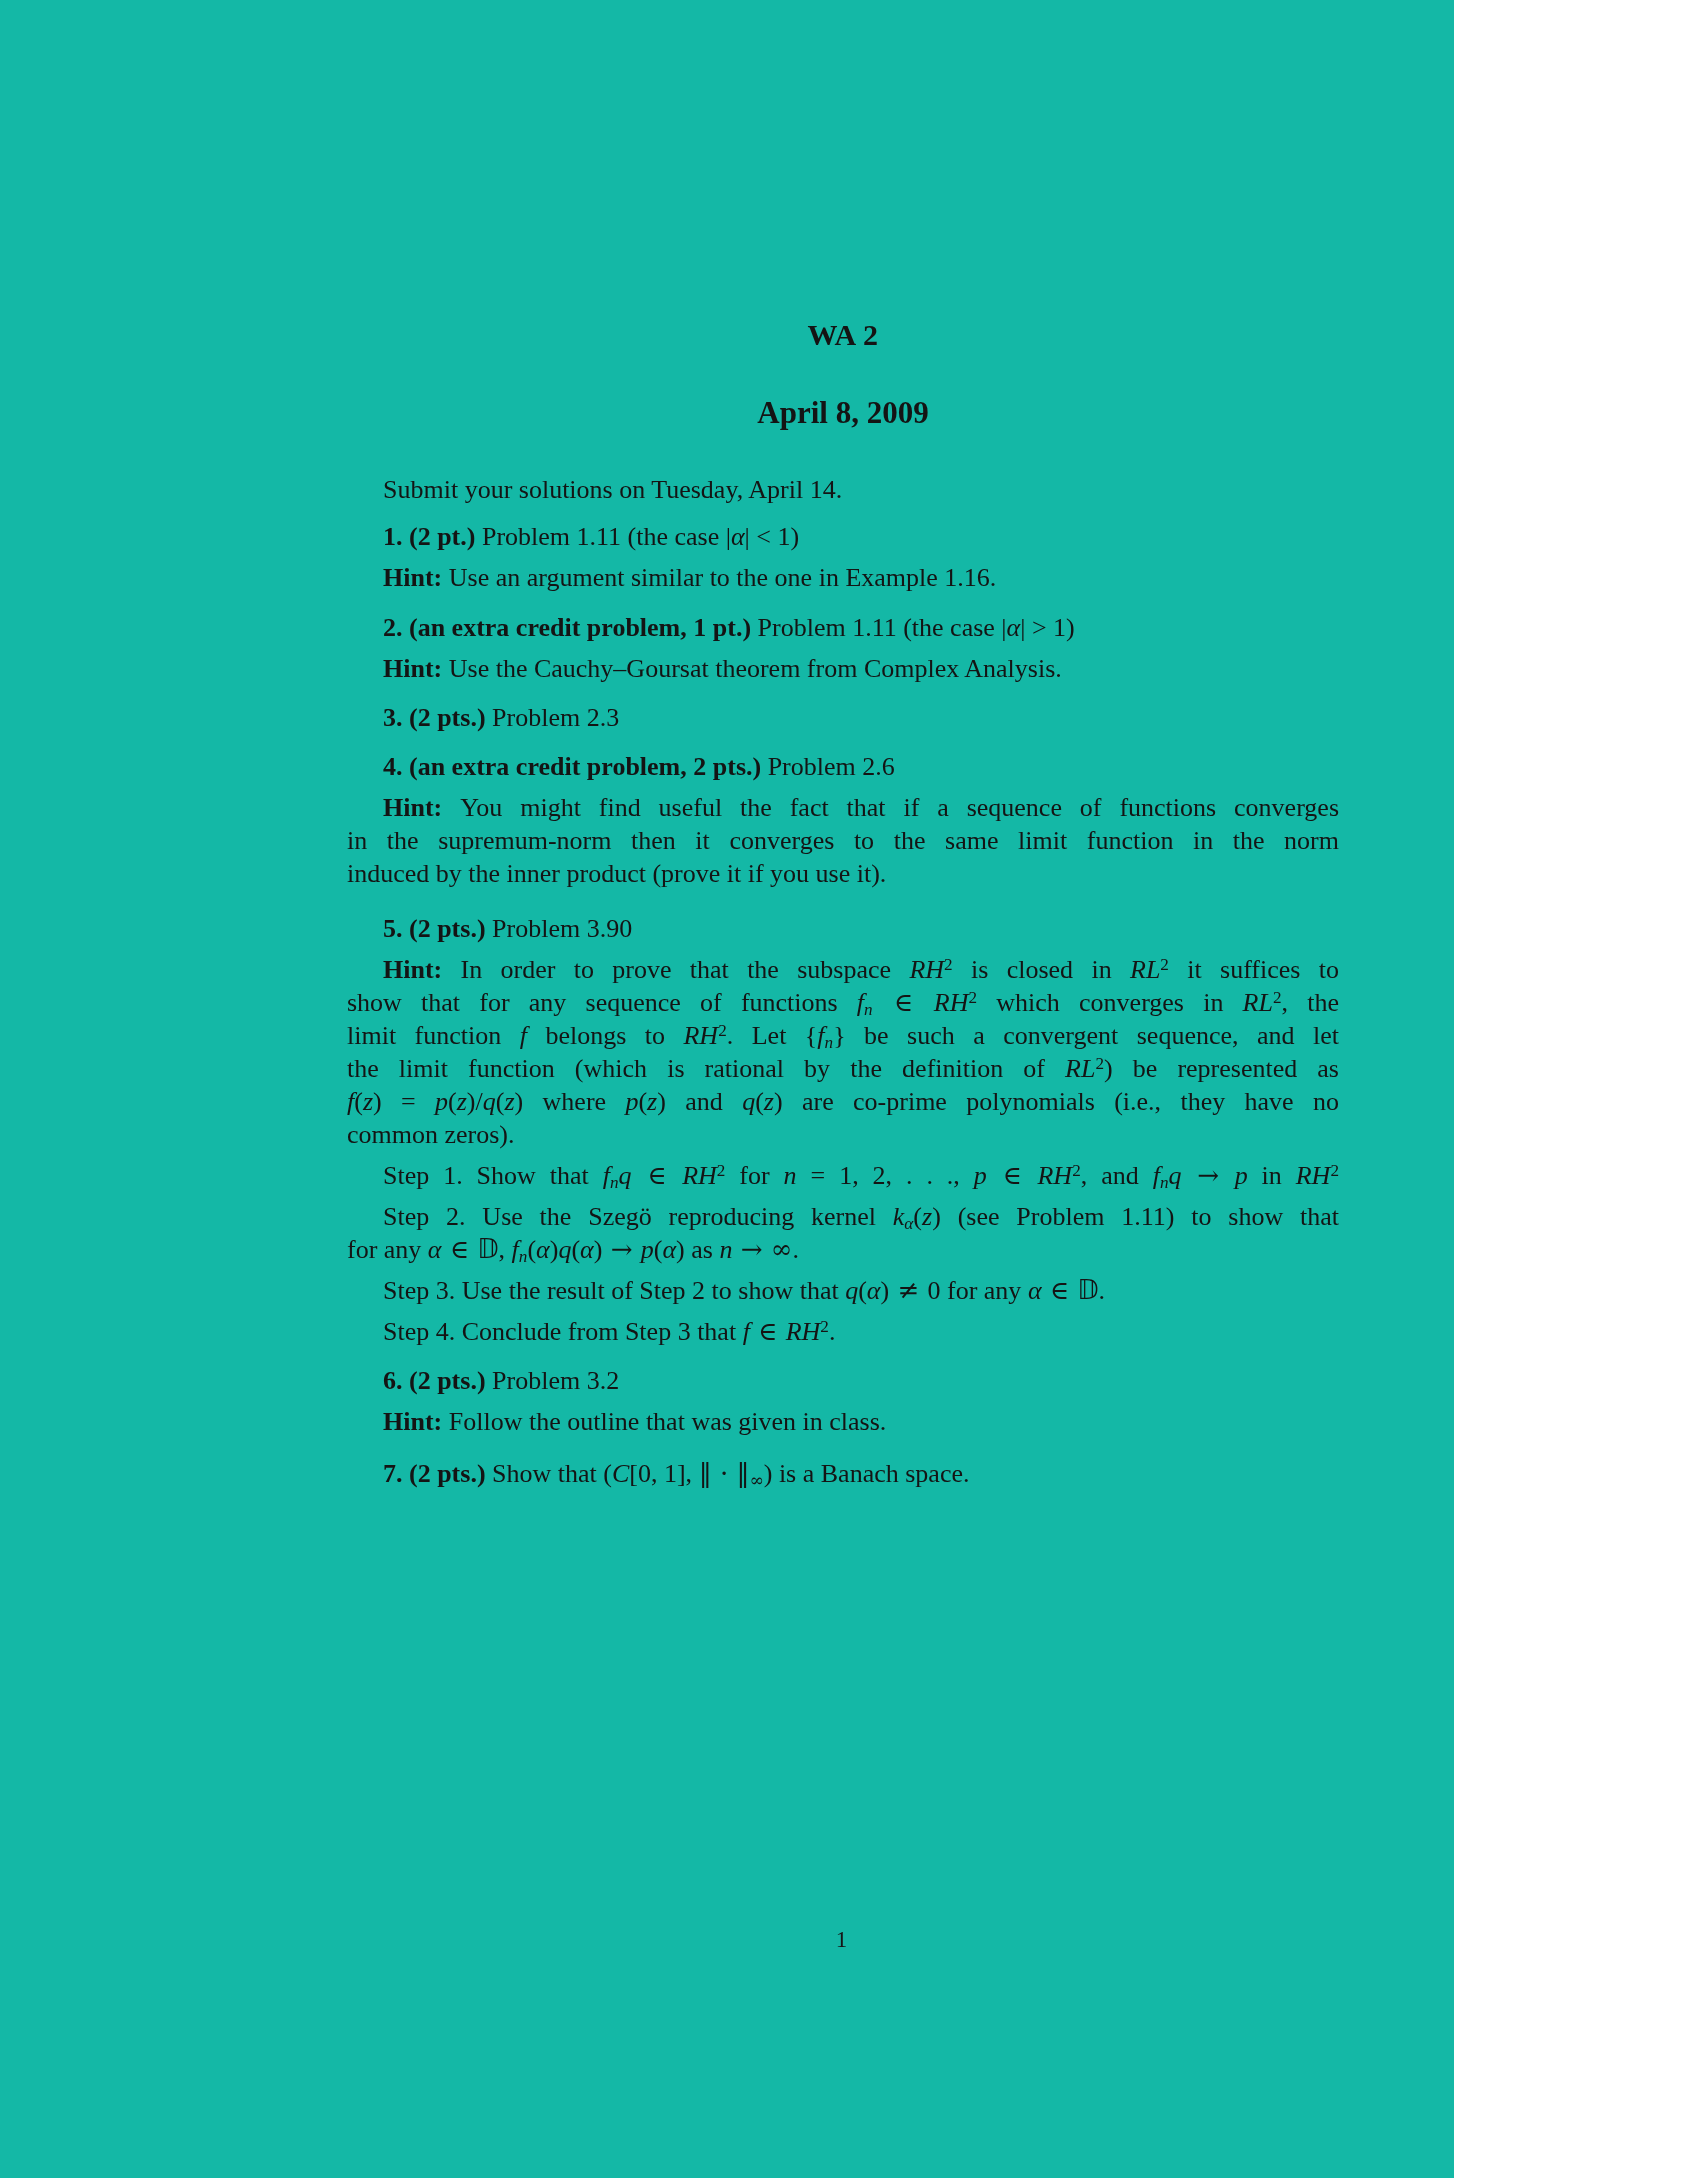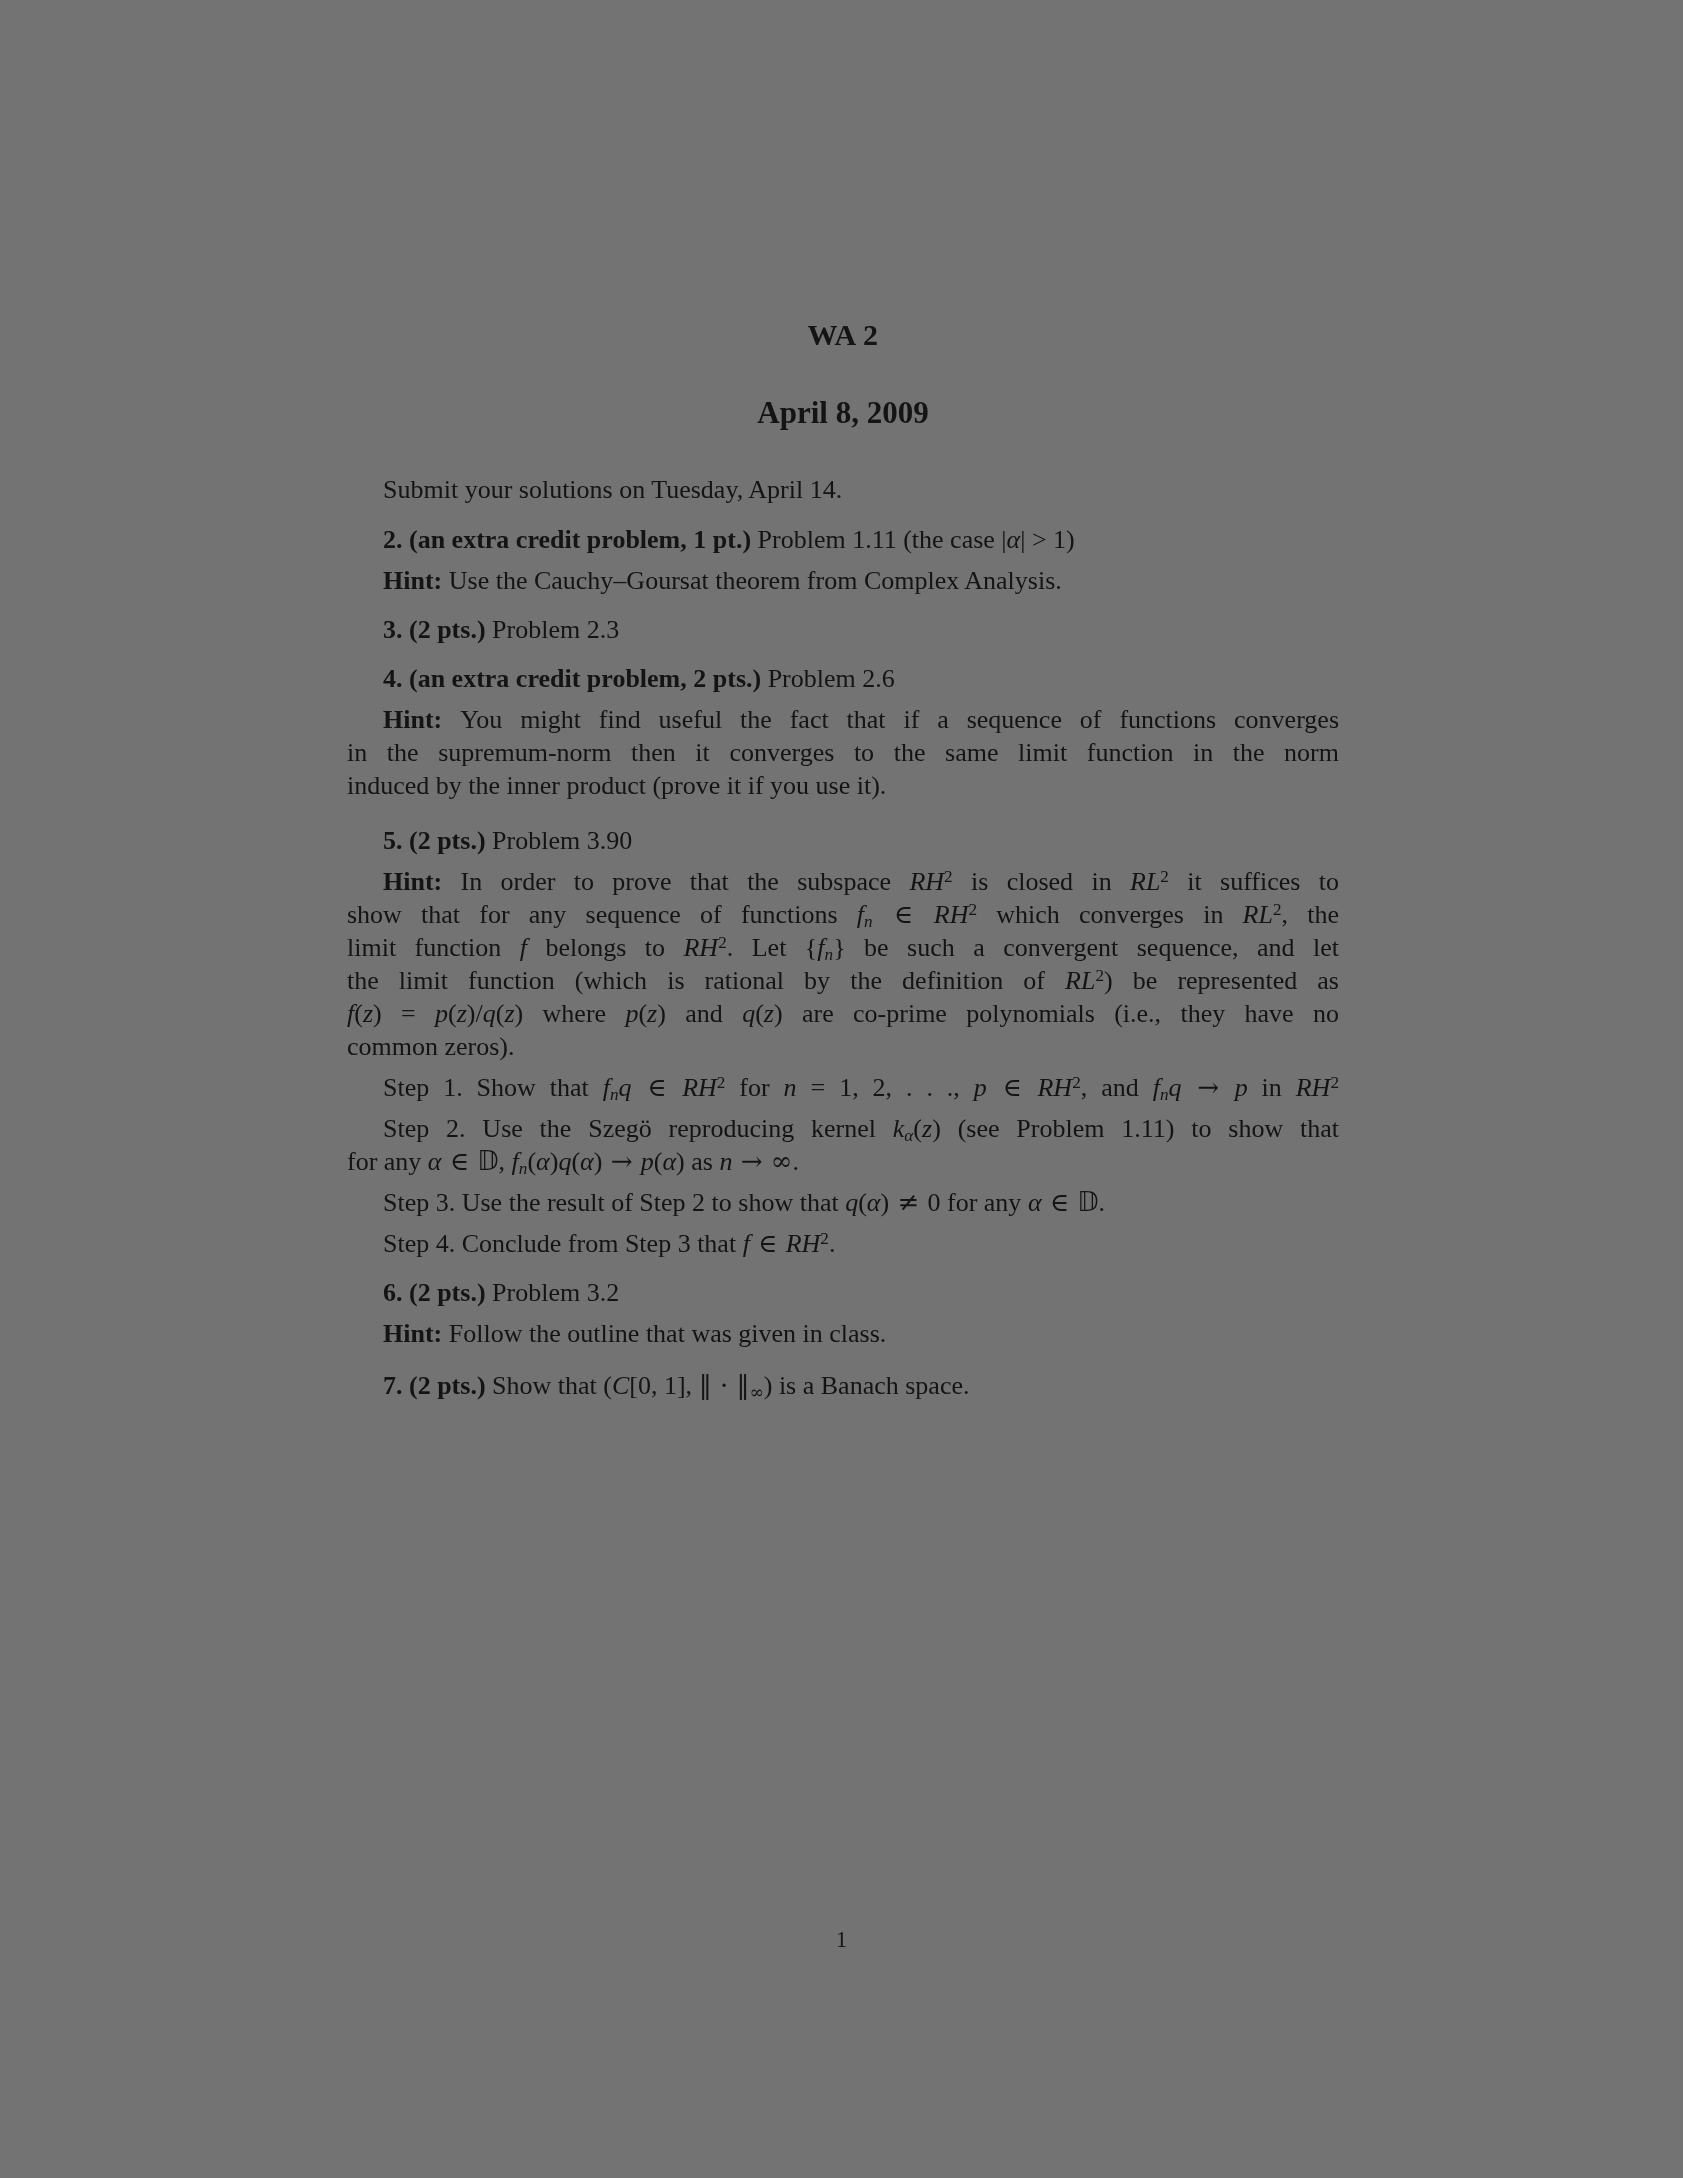--- a/index.html
+++ b/index.html
@@ -6,22 +6,22 @@
   body {
     width: 1683px; height: 2178px;
     background: #ffffff;
     font-family: "Liberation Serif", "DejaVu Serif", serif;
     color: #141414;
     position: relative;
     overflow: hidden;
   }
   .page {
     position: absolute; left: 0; top: 0;
-    width: 1683px; height: 2178px;
-    background: #737373;
+    width: 1454px; height: 2178px;
+    background: #14b8a6;
   }
   .content {
     position: absolute;
     left: 347px; top: 317px;
     width: 992px;
   }
   .title {
     font-size: 30px; font-weight: bold;
     text-align: center; line-height: 36px;
     letter-spacing: 0.5px;
@@ -65,20 +65,24 @@
 <body>
 
 <div class="page" data-name="document-page">
   <div class="content" data-name="document-content">
     <div class="title" data-name="document-title">WA 2</div>
     <div class="date" data-name="document-date">April 8, 2009</div>
     <div data-name="document-body">
         <div class="block intro" data-name="intro-paragraph">
           <div class="line ind" data-name="text-line"><span data-name="text-segment">Submit your solutions on Tuesday, April 14.</span></div>
         </div>
+        <div class="block problem" data-name="problem-1">
+          <div class="line ind" data-name="text-line"><span class="b" data-name="text-segment">1. (2 pt.) </span><span data-name="text-segment">Problem 1.11 (the case |</span><span class="i" data-name="text-segment">α</span><span data-name="text-segment">| &lt; 1)</span></div>
+          <div class="line ind" data-name="text-line"><span class="b" data-name="text-segment">Hint: </span><span data-name="text-segment">Use an argument similar to the one in Example 1.16.</span></div>
+        </div>
         <div class="block problem" data-name="problem-2">
           <div class="line ind" data-name="text-line"><span class="b" data-name="text-segment">2. (an extra credit problem, 1 pt.) </span><span data-name="text-segment">Problem 1.11 (the case |</span><span class="i" data-name="text-segment">α</span><span data-name="text-segment">| &gt; 1)</span></div>
           <div class="line ind" data-name="text-line"><span class="b" data-name="text-segment">Hint: </span><span data-name="text-segment">Use the Cauchy–Goursat theorem from Complex Analysis.</span></div>
         </div>
         <div class="block problem" data-name="problem-3">
           <div class="line ind" data-name="text-line"><span class="b" data-name="text-segment">3. (2 pts.) </span><span data-name="text-segment">Problem 2.3</span></div>
         </div>
         <div class="block problem" data-name="problem-4">
           <div class="line ind" data-name="text-line"><span class="b" data-name="text-segment">4. (an extra credit problem, 2 pts.) </span><span data-name="text-segment">Problem 2.6</span></div>
           <div class="line just ind" data-name="text-line"><span class="b" data-name="text-segment">Hint: </span><span data-name="text-segment">You might find useful the fact that if a sequence of functions converges</span></div>

